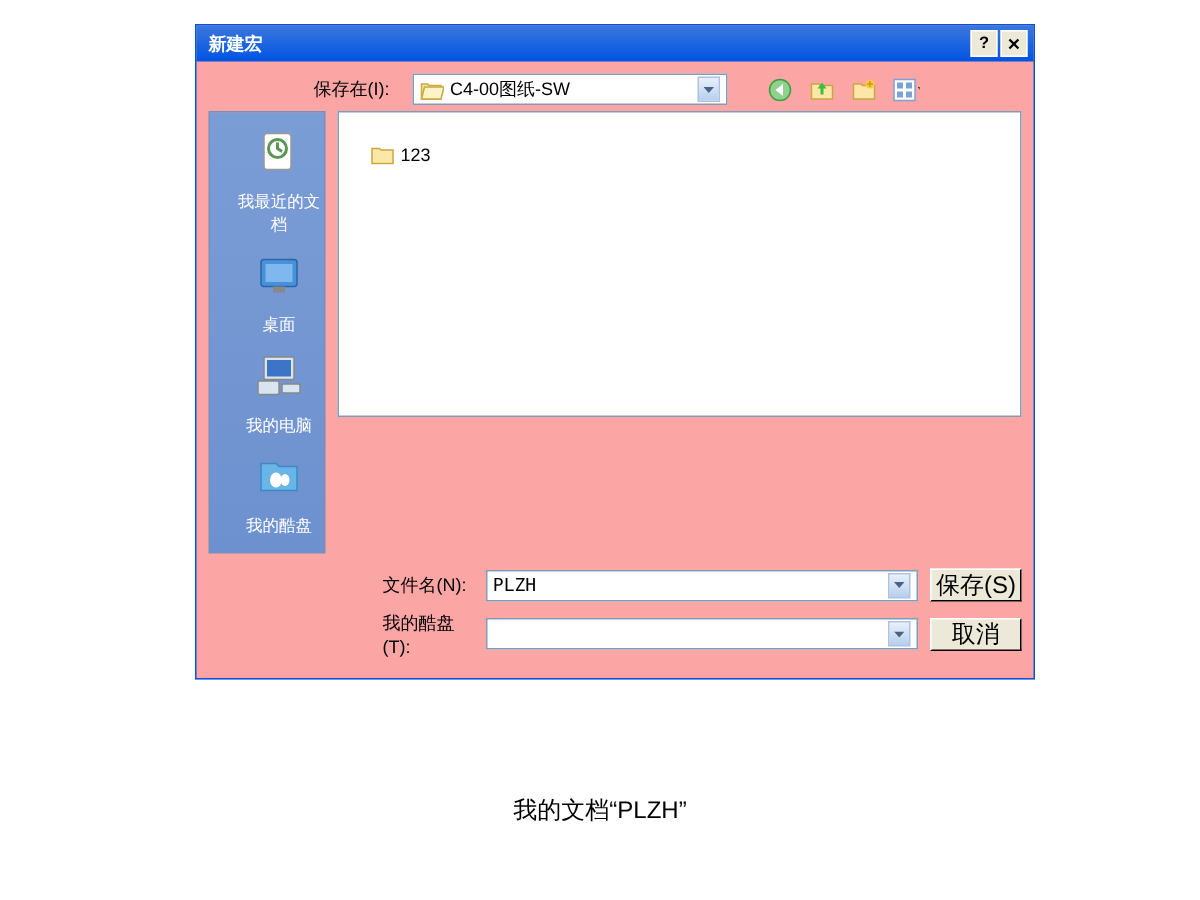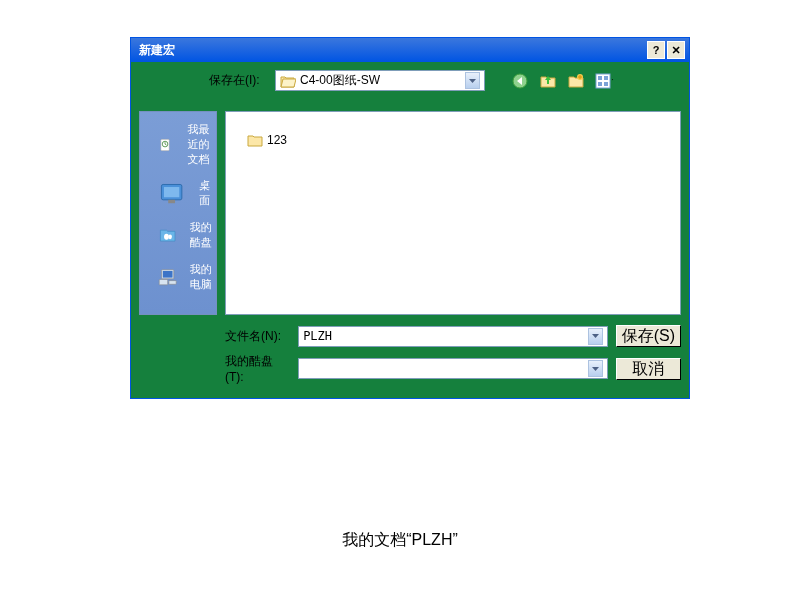--- a/index.html
+++ b/index.html
@@ -1,24 +1,24 @@
 <!DOCTYPE html>
 <html><head>
   <meta charset="utf-8">
   <style>
     * { margin: 0; padding: 0; box-sizing: border-box; }
     body { font-family: "SimSun", "宋体", sans-serif; font-size: 12px; background: #fff; width: 800px; height: 600px; position: relative; }
     
     .dialog {
       position: absolute;
       left: 130px;
-      top: 37px;
+      top: 16px;
       width: 560px;
       border: 1px solid #0054E3;
-      background: #15803d;
+      background: #fca5a5;
     }
     
     .titlebar {
       background: linear-gradient(to bottom, #3B77DD, #0054E3);
       color: white;
       padding: 4px 4px 4px 8px;
       display: flex;
       align-items: center;
       font-weight: bold;
       height: 24px;
@@ -33,21 +33,21 @@
       font-weight: bold; color: #000; font-size: 11px;
       cursor: pointer;
     }
     
     .dialog-body { padding: 8px; }
     
     .top-row {
       display: flex;
       align-items: center;
       gap: 6px;
-      margin-bottom: 20px;
+      margin-bottom: 4px;
       padding-left: 70px;
     }
     .top-label { width: 60px; }
     .combo {
       flex: 1;
       height: 21px;
       background: #fff;
       border: 1px solid #7F9DB9;
       display: flex;
       align-items: center;
@@ -73,40 +73,40 @@
       background: linear-gradient(to bottom, #7B9DD6, #6D91CF);
       border: 1px solid #7590C0;
       padding: 8px 0;
       display: flex;
       flex-direction: column;
       align-items: center;
       gap: 6px;
     }
     .sidebar-item {
       display: flex;
-      flex-direction: row;
+      flex-direction: column;
       align-items: center;
       gap: 10px;
       cursor: pointer;
       padding: 2px;
       margin-left: 16px;
     }
     .sidebar-icon { width: 32px; height: 32px; }
     .sidebar-label { color: white; font-size: 11px; text-align: center; }
     
     .file-list {
       flex: 1;
       background: #fff;
       border: 1px solid #7F9DB9;
       height: 204px;
       padding: 19px;
     }
     .file-item { display: flex; align-items: center; gap: 4px; padding: 2px; cursor: pointer; }
     
-    .bottom-rows { margin-left: 86px; margin-top: 10px; }
+    .bottom-rows { margin-left: 116px; margin-top: 10px; }
     .bottom-row { display: flex; align-items: center; gap: 8px; margin-bottom: 6px; }
     .bottom-label { width: 70px; }
     .bottom-combo {
       width: 332px;
       height: 21px;
       background: #fff;
       border: 1px solid #7F9DB9;
       display: flex;
       align-items: center;
       padding: 0 4px;
@@ -211,34 +211,34 @@
         <div class="sidebar-item">
           <svg class="sidebar-icon" viewBox="0 0 32 32">
               <rect x="4" y="6" width="24" height="18" rx="2" fill="#4A90D9" stroke="#2766A8"></rect>
               <rect x="7" y="9" width="18" height="12" fill="#7EB8EE"></rect>
               <rect x="12" y="24" width="8" height="4" fill="#888"></rect>
             </svg>
           <span class="sidebar-label">桌面</span>
         </div>
         <div class="sidebar-item">
           <svg class="sidebar-icon" viewBox="0 0 32 32">
-              <path d="M4 8h10l2 2h12v16H4z" fill="#6AB5E8" stroke="#3A8BC4"></path>
-              <ellipse cx="14" cy="19" rx="4" ry="5" fill="#fff"></ellipse>
-              <ellipse cx="20" cy="19" rx="3" ry="4" fill="#fff"></ellipse>
-            </svg>
-          <span class="sidebar-label">我的酷盘</span>
-        </div>
-        <div class="sidebar-item">
-          <svg class="sidebar-icon" viewBox="0 0 32 32">
               <rect x="6" y="4" width="20" height="15" rx="1" fill="#D8E4F0" stroke="#888"></rect>
               <rect x="8" y="6" width="16" height="11" fill="#3C74C7"></rect>
               <rect x="2" y="20" width="14" height="9" rx="1" fill="#D8E4F0" stroke="#888"></rect>
               <rect x="18" y="22" width="12" height="6" rx="1" fill="#D8E4F0" stroke="#888"></rect>
             </svg>
           <span class="sidebar-label">我的电脑</span>
+        </div>
+        <div class="sidebar-item">
+          <svg class="sidebar-icon" viewBox="0 0 32 32">
+              <path d="M4 8h10l2 2h12v16H4z" fill="#6AB5E8" stroke="#3A8BC4"></path>
+              <ellipse cx="14" cy="19" rx="4" ry="5" fill="#fff"></ellipse>
+              <ellipse cx="20" cy="19" rx="3" ry="4" fill="#fff"></ellipse>
+            </svg>
+          <span class="sidebar-label">我的酷盘</span>
         </div>
       </div>
 
       <div class="file-list">
         <div class="file-item">
           <svg class="folder-icon-sm" viewBox="0 0 16 14">
               <path d="M1 3h5l1 1h8v9H1z" fill="#FCE7A8" stroke="#C9A83E"></path>
             </svg>
           <span>123</span>
         </div>

